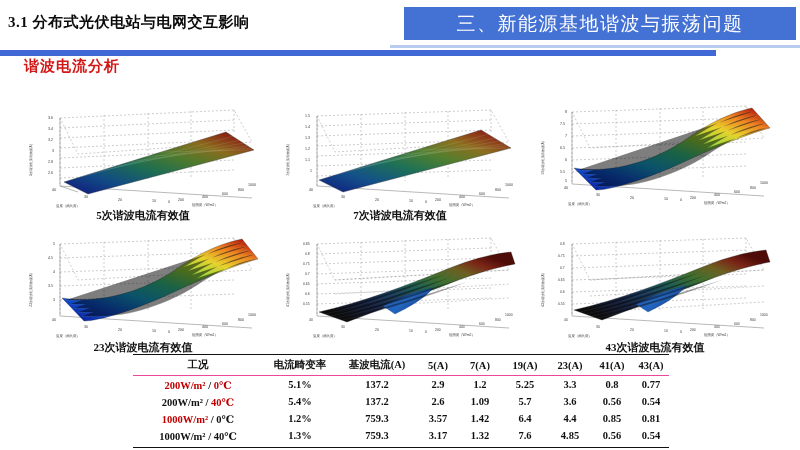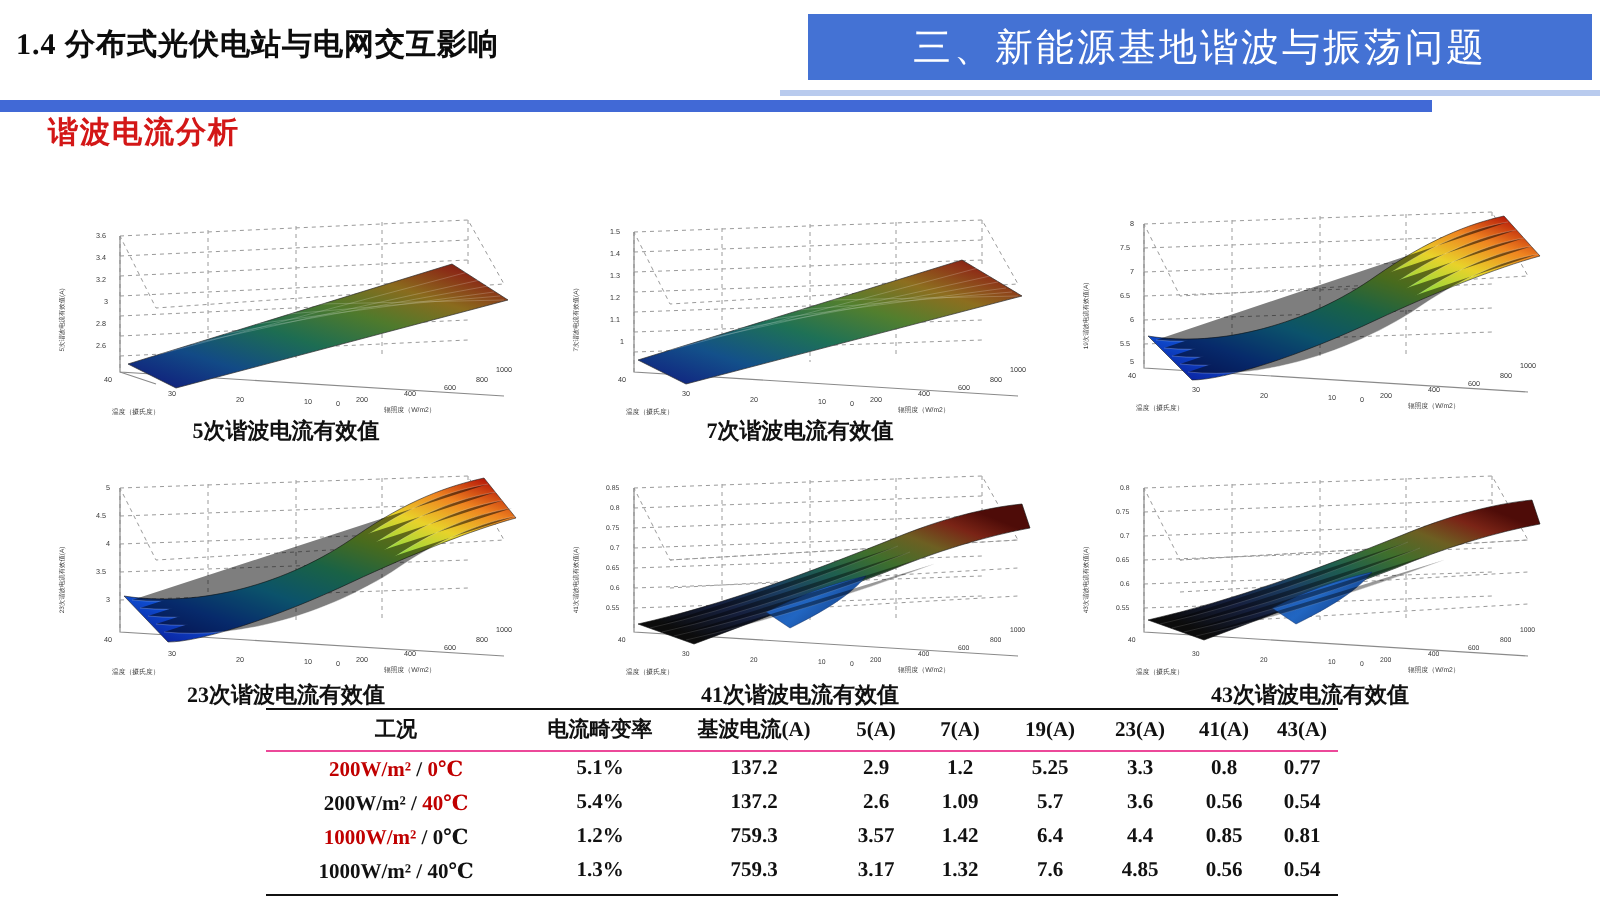--- a/index.html
+++ b/index.html
@@ -103,21 +103,21 @@
     font-family:"Liberation Serif","DejaVu Serif",serif;
     font-size:21px;font-weight:bold;color:#6b6b6b;opacity:.95;
     letter-spacing:0px;
   }
 </style>
 </head>
 <body>
 
 <div id="slide">
 
-  <div class="hdr-left">1.4 分布式光伏电站与电网交互影响</div>
+  <div class="hdr-left">3.1 分布式光伏电站与电网交互影响</div>
 
   <div class="hdr-right">
     <span>三、新能源基地谐波与振荡问题</span>
   </div>
 
   <div class="hdr-rule-light"></div>
   <div class="hdr-rule-dark"></div>
 
   <div class="sec-title">谐波电流分析</div>
 
@@ -452,21 +452,20 @@
               <text x="176" y="94">400</text>
             <text x="196" y="91">600</text>
               <text x="212" y="87">800</text>
             <text x="222" y="82">1000</text>
           </g>
           <text x="6" y="56" fill="#3a3a3a" font-size="3.2" transform="rotate(-90 6 56)" text-anchor="middle" font-family="Liberation Sans, sans-serif">41次谐波电流有效值(A)</text>
           <text x="30" y="103" fill="#3a3a3a" font-size="3.4" font-family="Liberation Sans, sans-serif">温度（摄氏度）</text>
           <text x="166" y="102" fill="#3a3a3a" font-size="3.4" font-family="Liberation Sans, sans-serif">辐照度（W/m2）</text>
         </svg>
       </div>
-      <div class="plot-caption">41次谐波电流有效值</div>
     </div>
 
     <div class="plot-cell" style="left:530px;top:132px;">
       <div class="plot-fig">
         <svg viewBox="0 0 234 108" xmlns="http://www.w3.org/2000/svg">
           <defs>
             <linearGradient id="g6" x1="0.1" y1="0.9" x2="0.95" y2="0.15">
               <stop offset="0%" stop-color="#0c0c0c"></stop>
               <stop offset="18%" stop-color="#16203f"></stop>
               <stop offset="34%" stop-color="#1b3f63"></stop>

